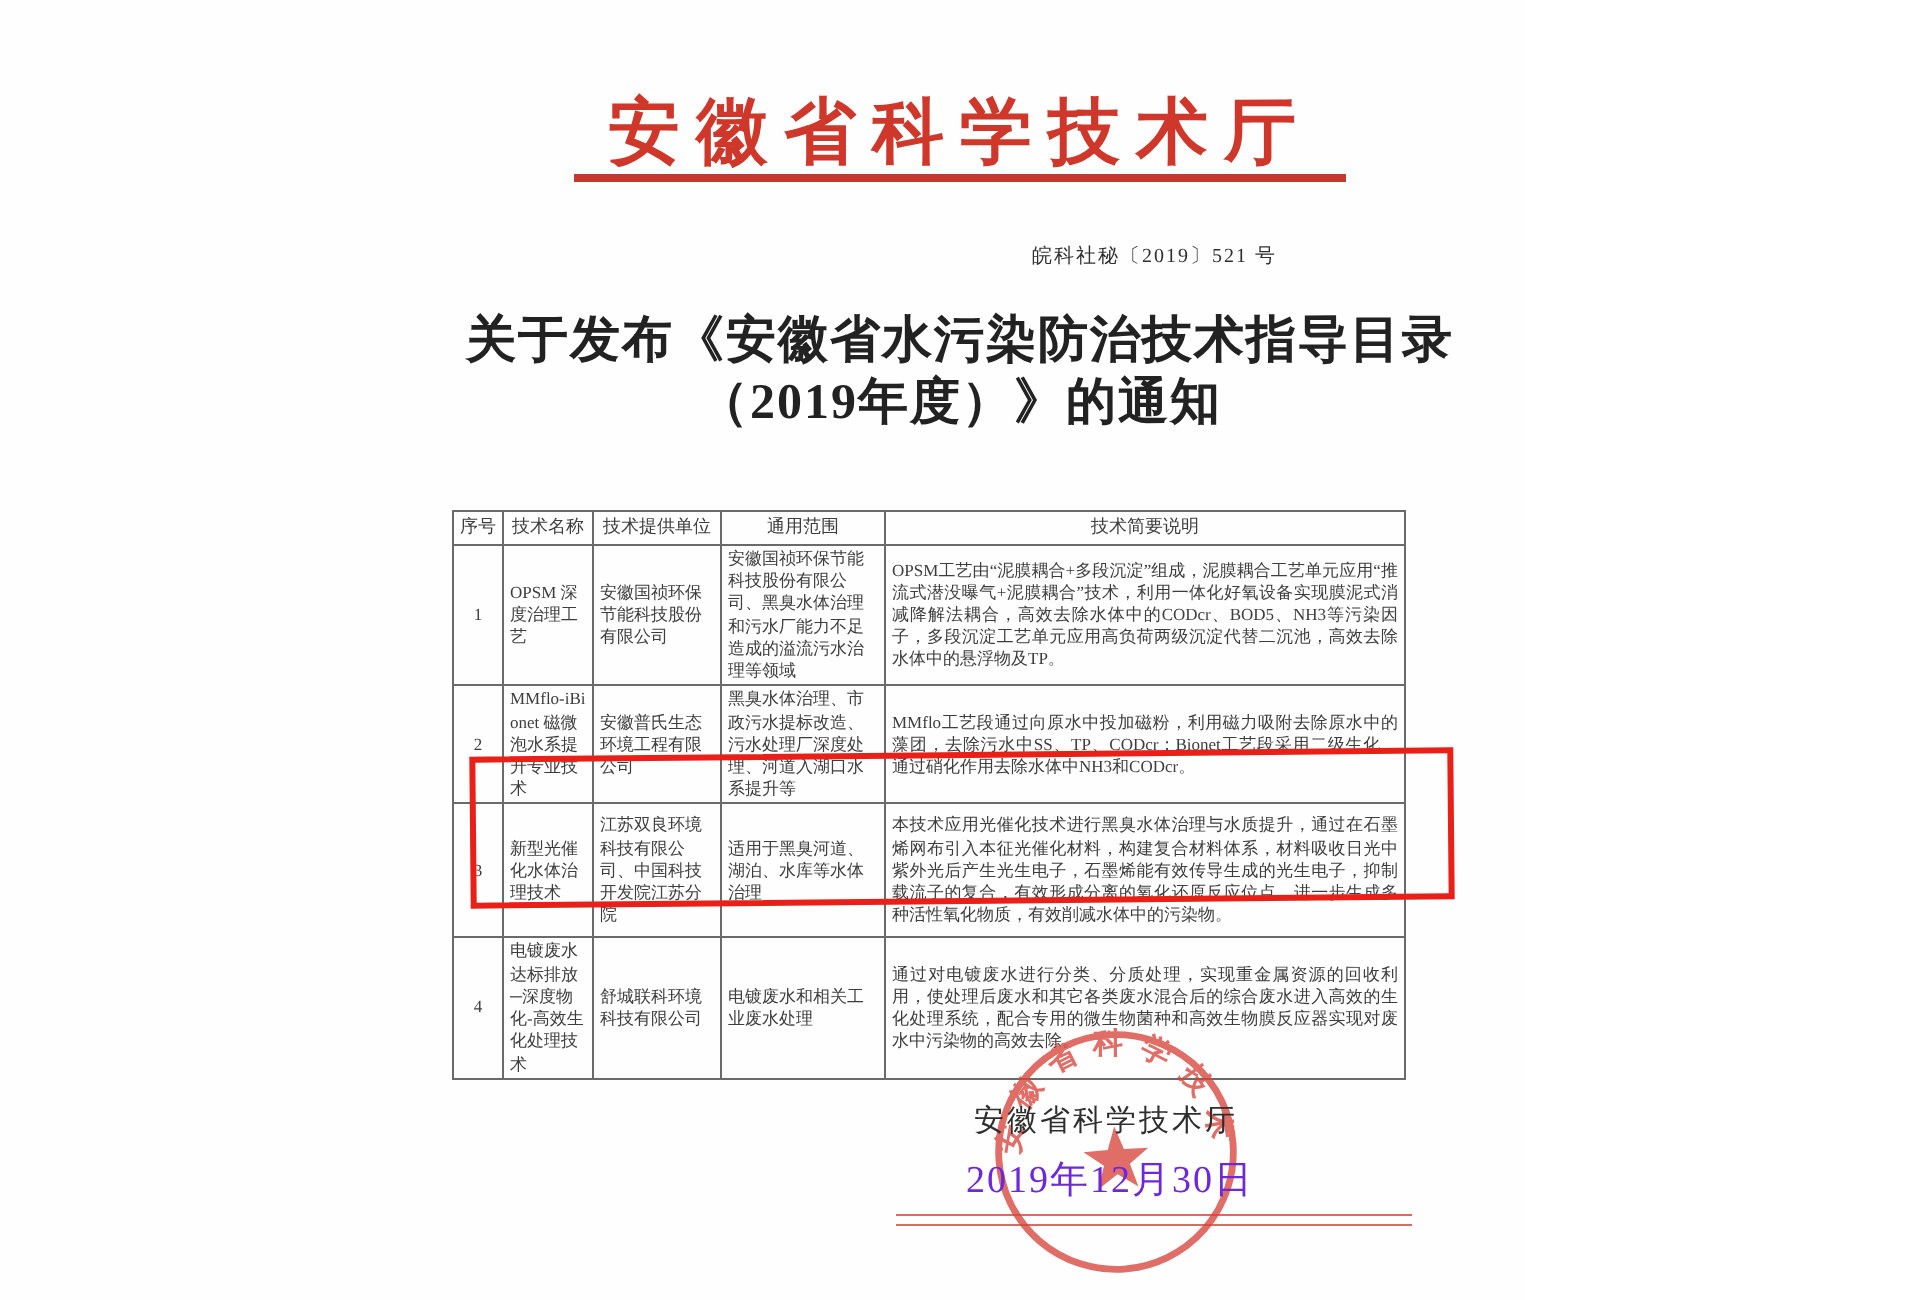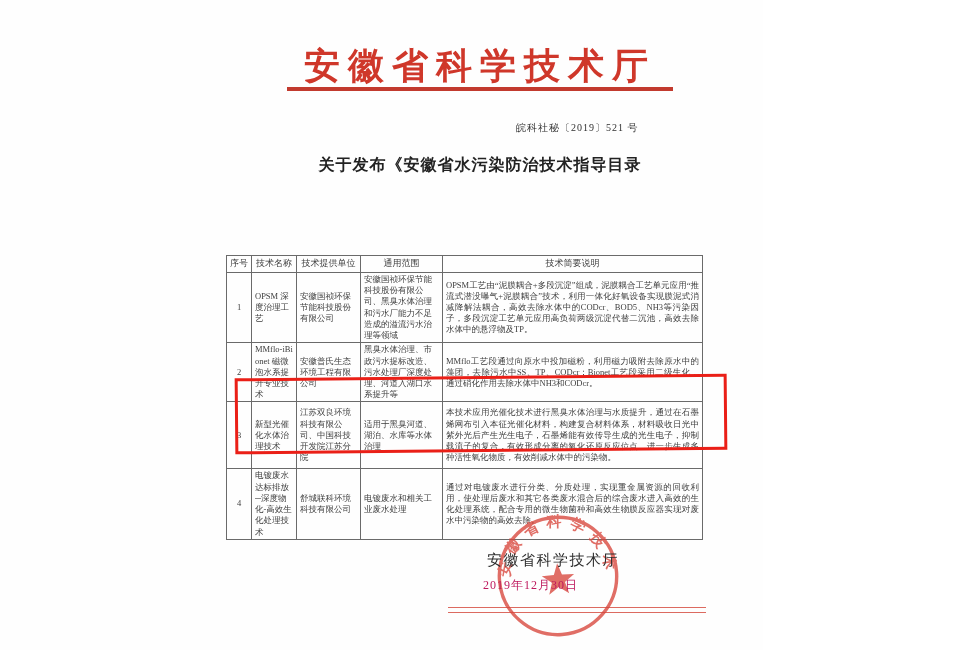--- a/index.html
+++ b/index.html
@@ -8,58 +8,59 @@
     font-family:"Liberation Serif","DejaVu Serif",serif;color:#3a3a3a;overflow:hidden;
   }
   .org-header{
     position:absolute;top:42px;left:0;width:960px;text-align:center;
     font-size:36px;font-weight:bold;letter-spacing:8px;color:#cf372a;
   }
   .red-rule{position:absolute;top:87px;left:287px;width:386px;height:4px;background:#c23a2e;}
   .doc-number{position:absolute;top:121px;left:516px;font-size:10px;color:#2f2f2f;letter-spacing:1px;}
   .notice-title{
     position:absolute;top:155px;left:10px;width:940px;text-align:center;
-    font-size:16px;font-weight:bold;color:#222;line-height:1.25;letter-spacing:1px;
+    font-size:25px;font-weight:bold;color:#222;line-height:1.25;letter-spacing:1px;
   }
   .doc-table{
     position:absolute;top:255px;left:226px;width:476px;border-collapse:collapse;table-layout:fixed;
     font-size:8.5px;color:#3d3d3d;
   }
   .doc-table th,.doc-table td{
     border:1px solid #6a6a6a;padding:1px 3px;line-height:1.32;vertical-align:middle;
     overflow:hidden;word-break:break-all;
   }
   .doc-table th{font-weight:normal;text-align:center;font-size:9px;}
   .cell-no{text-align:center;}
   .cell-summary{text-align:justify;}
   .highlight-box{
     position:absolute;top:376px;left:235px;width:486px;height:70px;
     border:3px solid #ea1f17;z-index:10;transform:rotate(-0.55deg);
   }
   .attachment-line{position:absolute;top:506px;left:277px;font-size:15px;color:#2e2e2e;letter-spacing:0.5px;}
   .signature-line{position:absolute;top:551px;left:487px;font-size:15px;color:#2e2e2e;letter-spacing:1.5px;z-index:6;}
-  .date-line{position:absolute;top:577px;left:483px;font-size:12px;color:#be185d;letter-spacing:1px;z-index:6;}
+  .date-line{position:absolute;top:577px;left:483px;font-size:19px;color:#6d28d9;letter-spacing:1px;z-index:6;}
   .stamp{position:absolute;top:512px;left:494px;width:128px;height:128px;z-index:5;opacity:0.78;transform:rotate(-4deg);}
   .bottom-red-line{
     position:absolute;top:607px;left:448px;width:258px;height:4px;
     border-top:1.5px solid #dc6a60;border-bottom:1px solid #dc6a60;
   }
 </style>
 </head>
 <body>
 
 <div class="page">
 
   <div class="org-header">安徽省科学技术厅</div>
   <div class="red-rule"></div>
 
   <div class="doc-number">皖科社秘〔2019〕521 号</div>
 
   <div class="notice-title">
     <span>关于发布《安徽省水污染防治技术指导目录</span><br>
+    <span>（2019年度）》的通知</span>
   </div>
 
   <table class="doc-table">
     <colgroup>
       <col style="width:25px">
         <col style="width:45px">
         <col style="width:64px">
         <col style="width:82px">
         <col style="width:260px">
     </colgroup>

